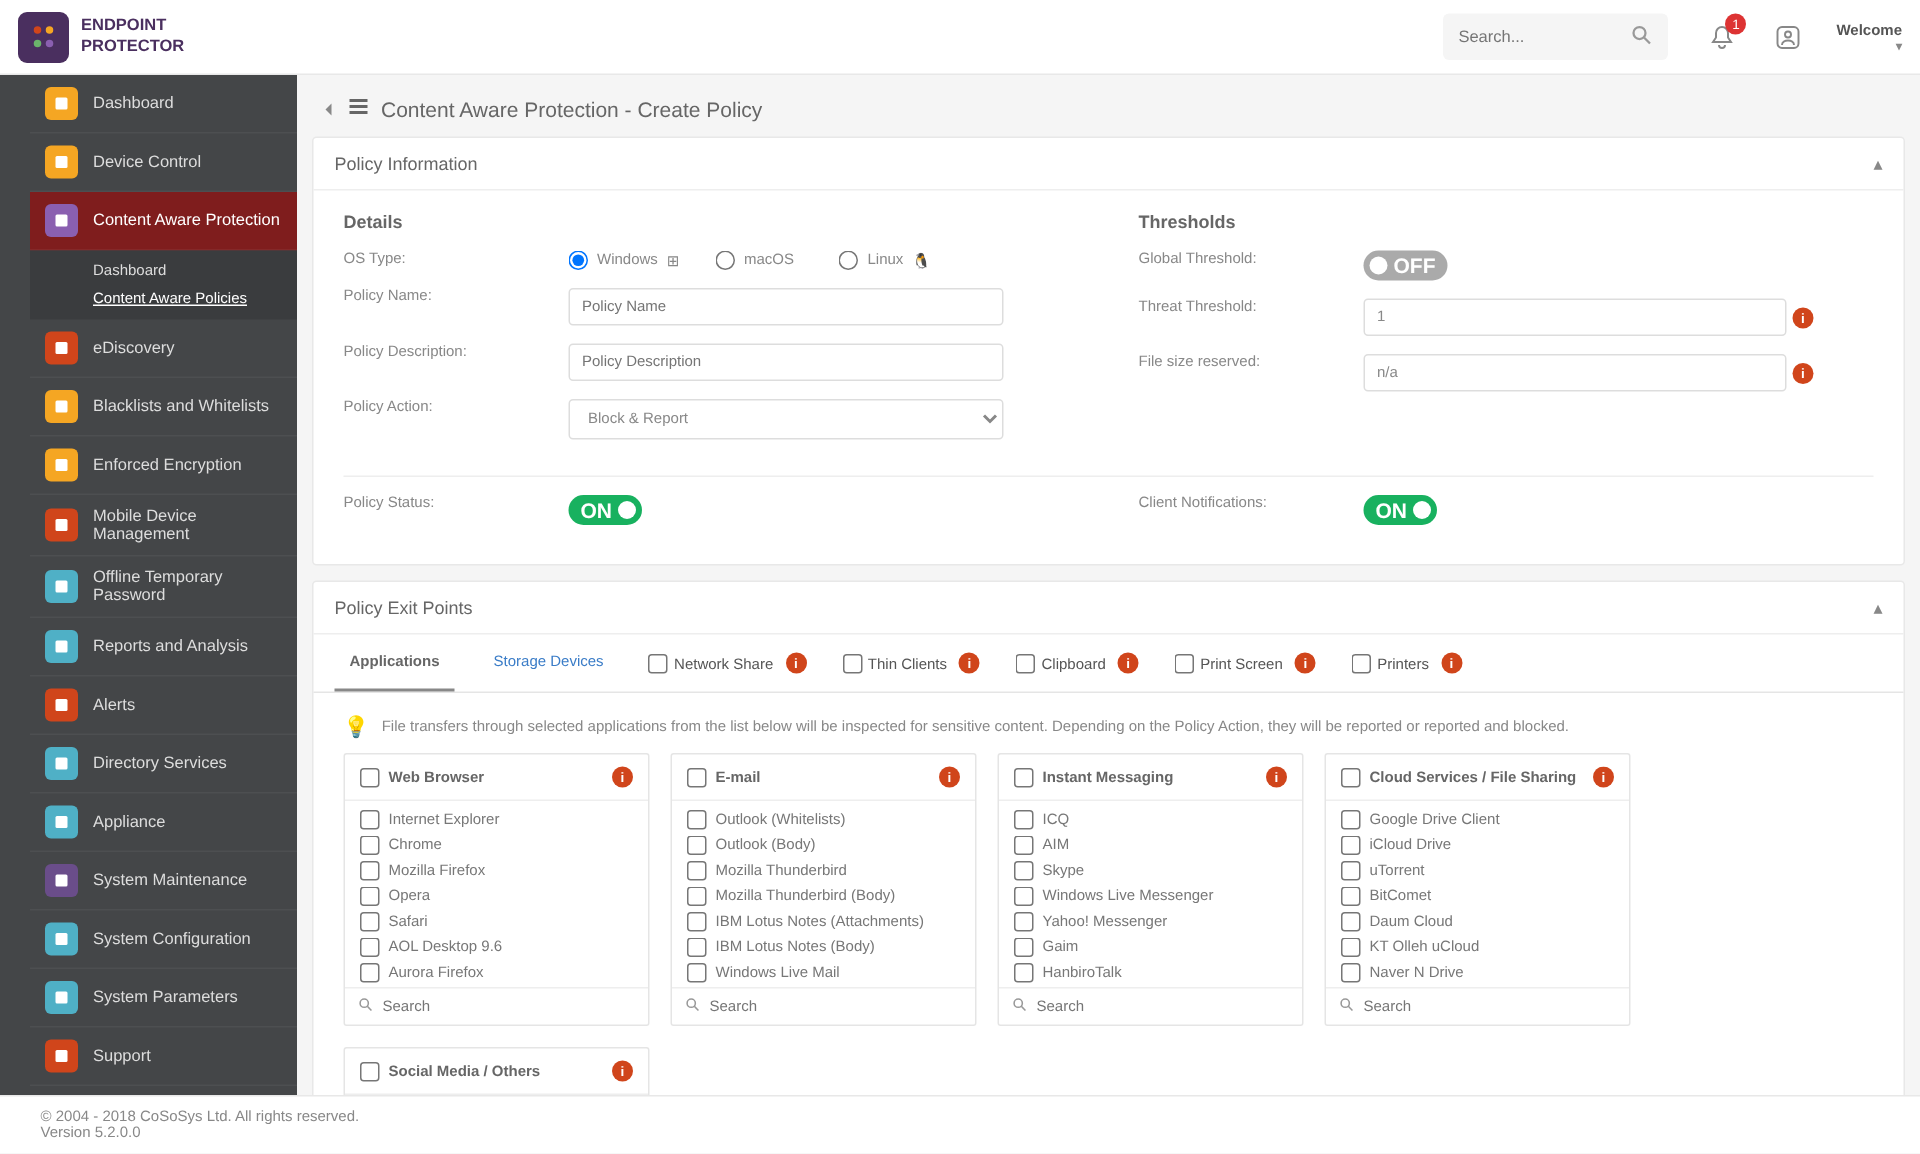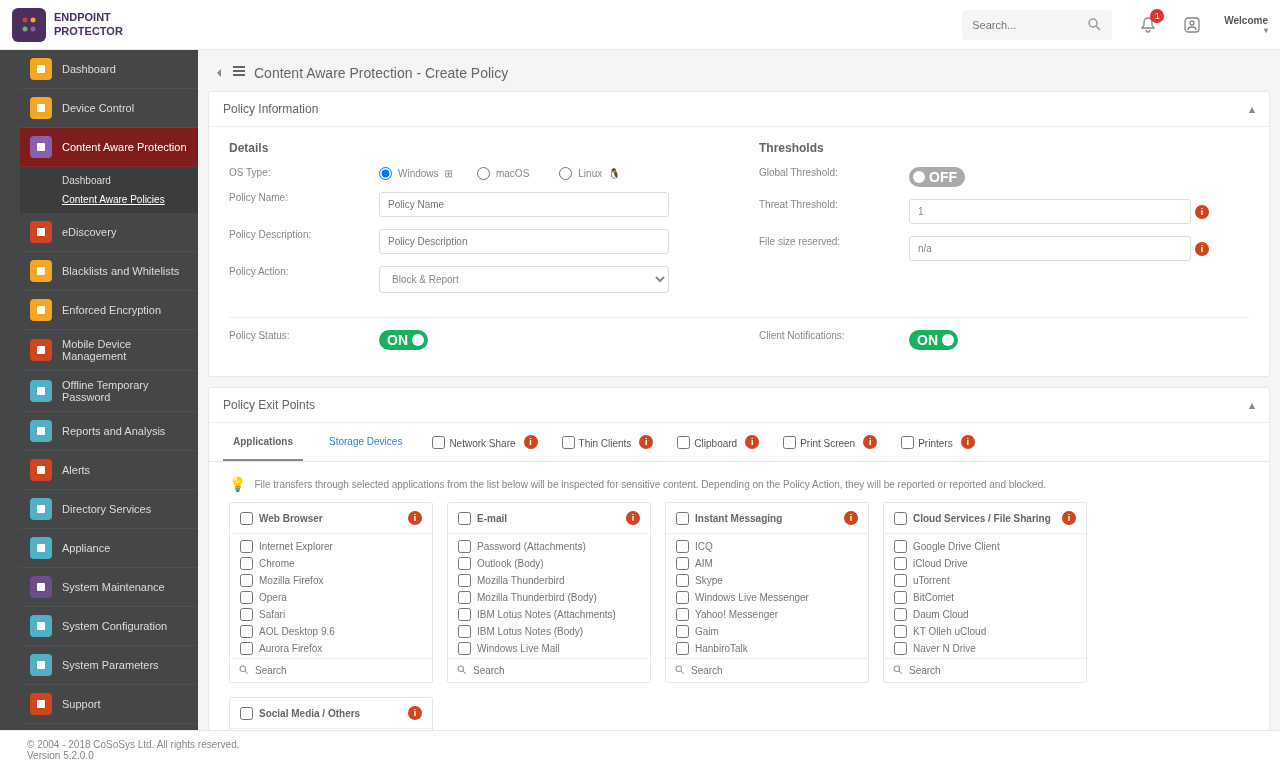--- a/index.html
+++ b/index.html
@@ -432,21 +432,21 @@
             </div>
             <div class="card">
               <div class="card-head">
                 <input type="checkbox" style="">
                 <span>E-mail</span>
                 <span class="info-icon">i</span>
               </div>
               <div class="card-body scroll-thin">
                 <div class="card-item">
                   <input type="checkbox" style="">
-                  <span>Password (Attachments)</span>
+                  <span>Outlook (Whitelists)</span>
                 </div>
                 <div class="card-item">
                   <input type="checkbox" style="">
                   <span>Outlook (Body)</span>
                 </div>
                 <div class="card-item">
                   <input type="checkbox" style="">
                   <span>Mozilla Thunderbird</span>
                 </div>
                 <div class="card-item">

